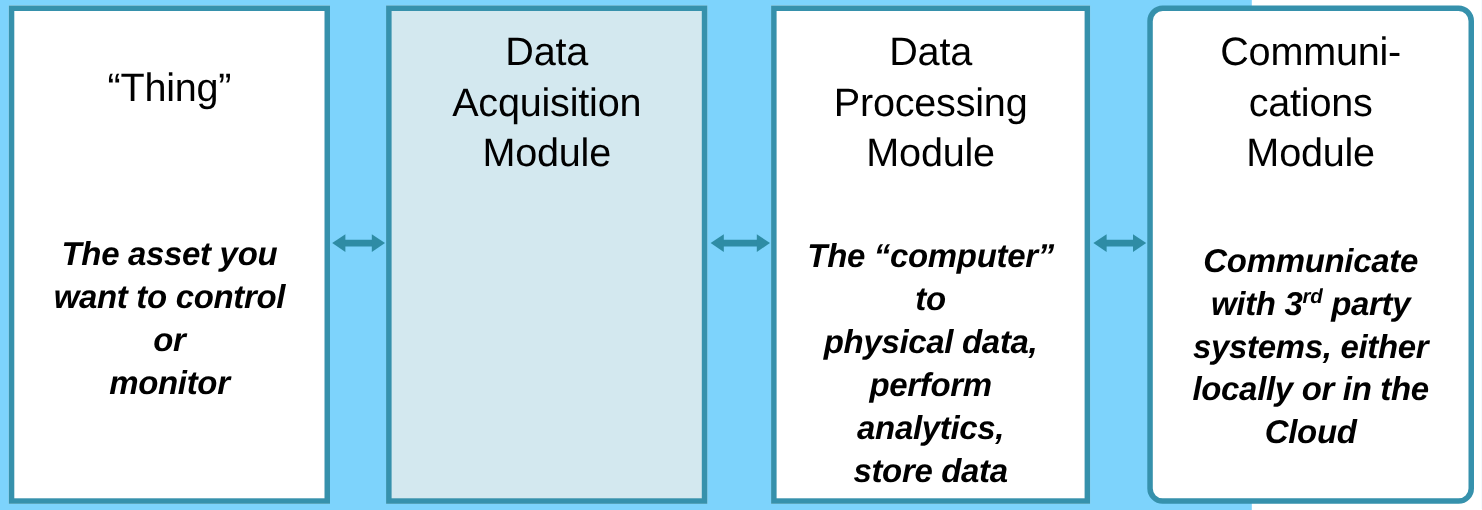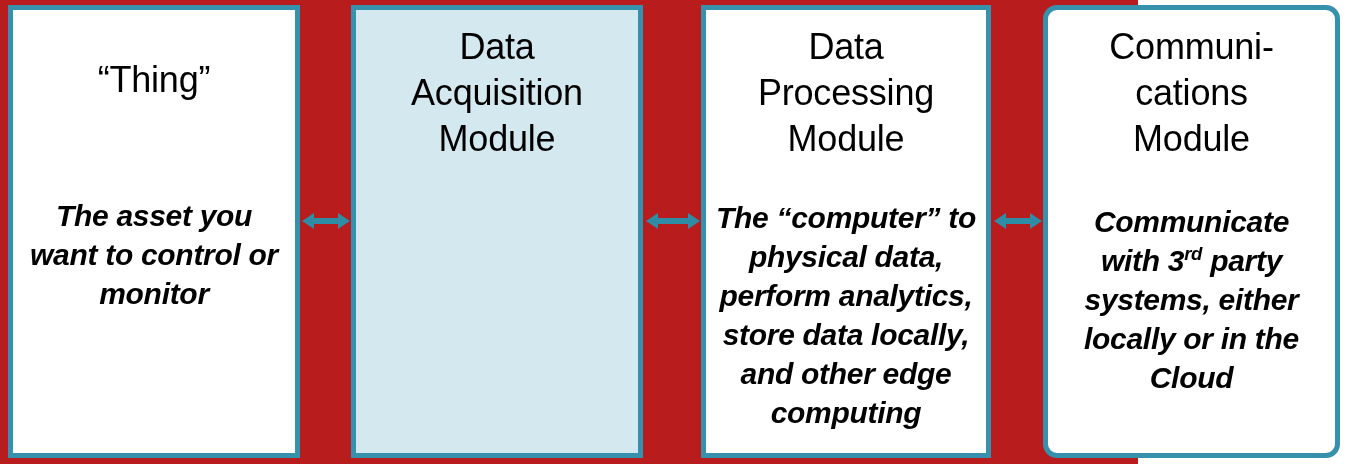--- a/index.html
+++ b/index.html
@@ -11,21 +11,21 @@
     width: 1347px;
     height: 464px;
     font-family: "Liberation Sans", sans-serif;
     overflow: hidden;
   }
 
   #diagram {
     position: relative;
     width: 1138px;
     height: 464px;
-    background: #b91c1c;
+    background: #7dd3fc;
   }
 
   .module-box {
     position: absolute;
     box-sizing: border-box;
     border: 5px solid #3691ac;
     background: #ffffff;
     display: block;
     text-align: center;
     overflow: hidden;
@@ -47,21 +47,21 @@
     white-space: pre-line;
   }
 
   .module-desc {
     font-size: 30px;
     line-height: 39px;
     font-weight: 700;
     font-style: italic;
     color: #000000;
     letter-spacing: -0.3px;
-    margin: 0;
+    margin: 16px;
     padding: 0;
     white-space: pre-line;
   }
 
   .module-desc sup {
     font-size: 0.62em;
     vertical-align: super;
     line-height: 0;
   }
 

